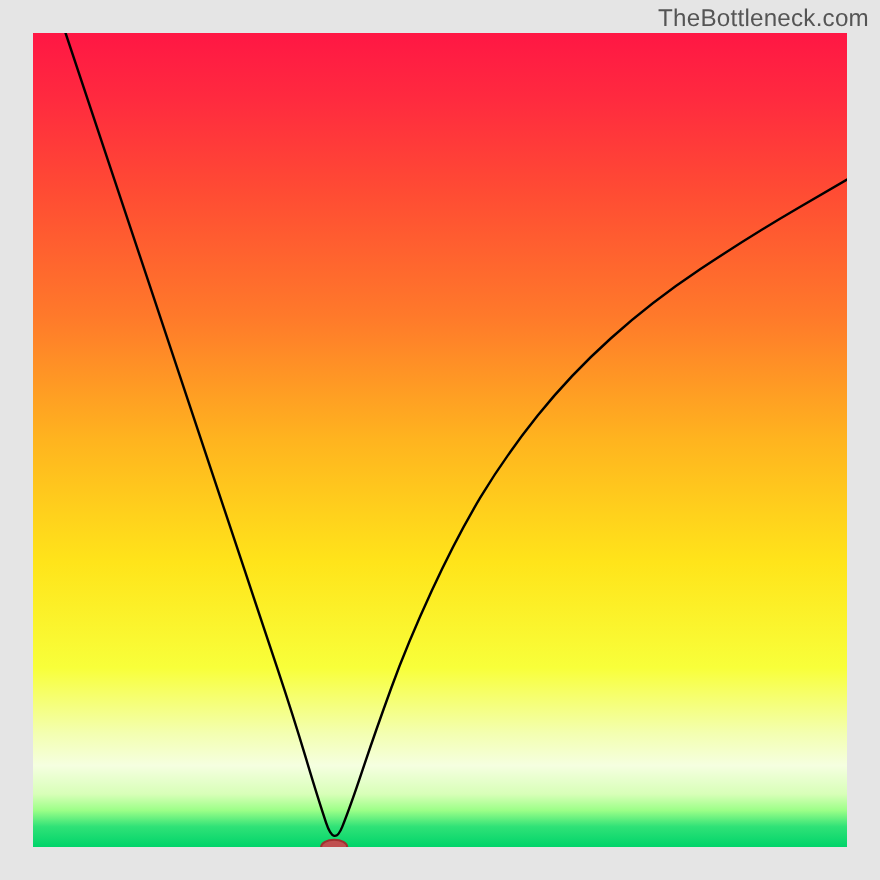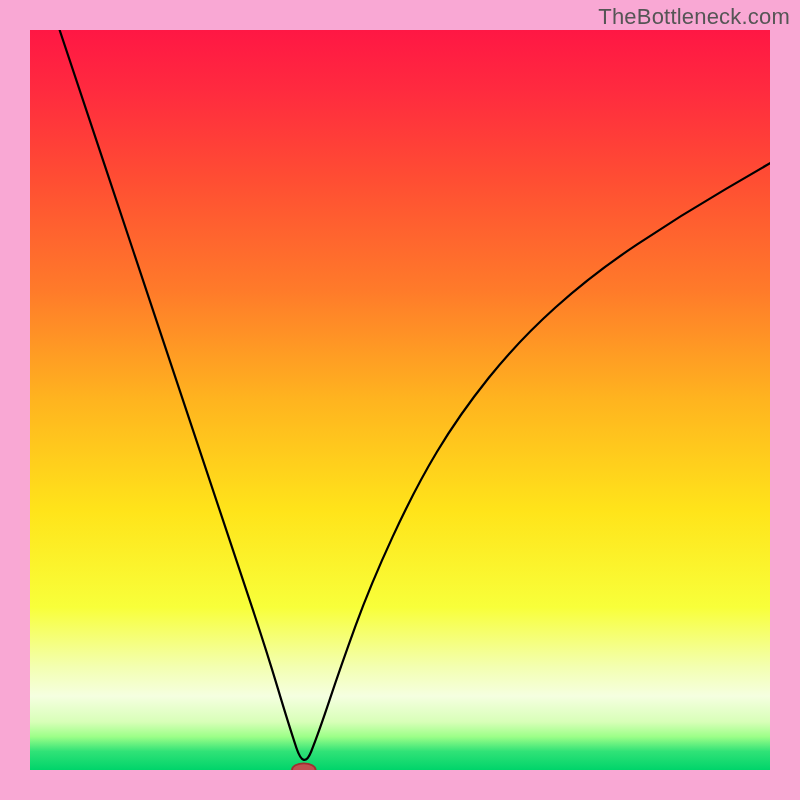--- a/index.html
+++ b/index.html
@@ -10,21 +10,21 @@
     overflow: hidden;
     background: #000;
     font-family: Arial, Helvetica, sans-serif;
   }
   .frame {
     position: absolute;
     left: 0;
     top: 0;
     width: 800px;
     height: 800px;
-    background: #f9a8d4;
+    background: #e5e5e5;
   }
   .watermark {
     position: absolute;
     top: 4px;
     right: 10px;
     font-size: 22px;
     color: #555;
     letter-spacing: 0.2px;
     font-weight: 400;
     user-select: none;

